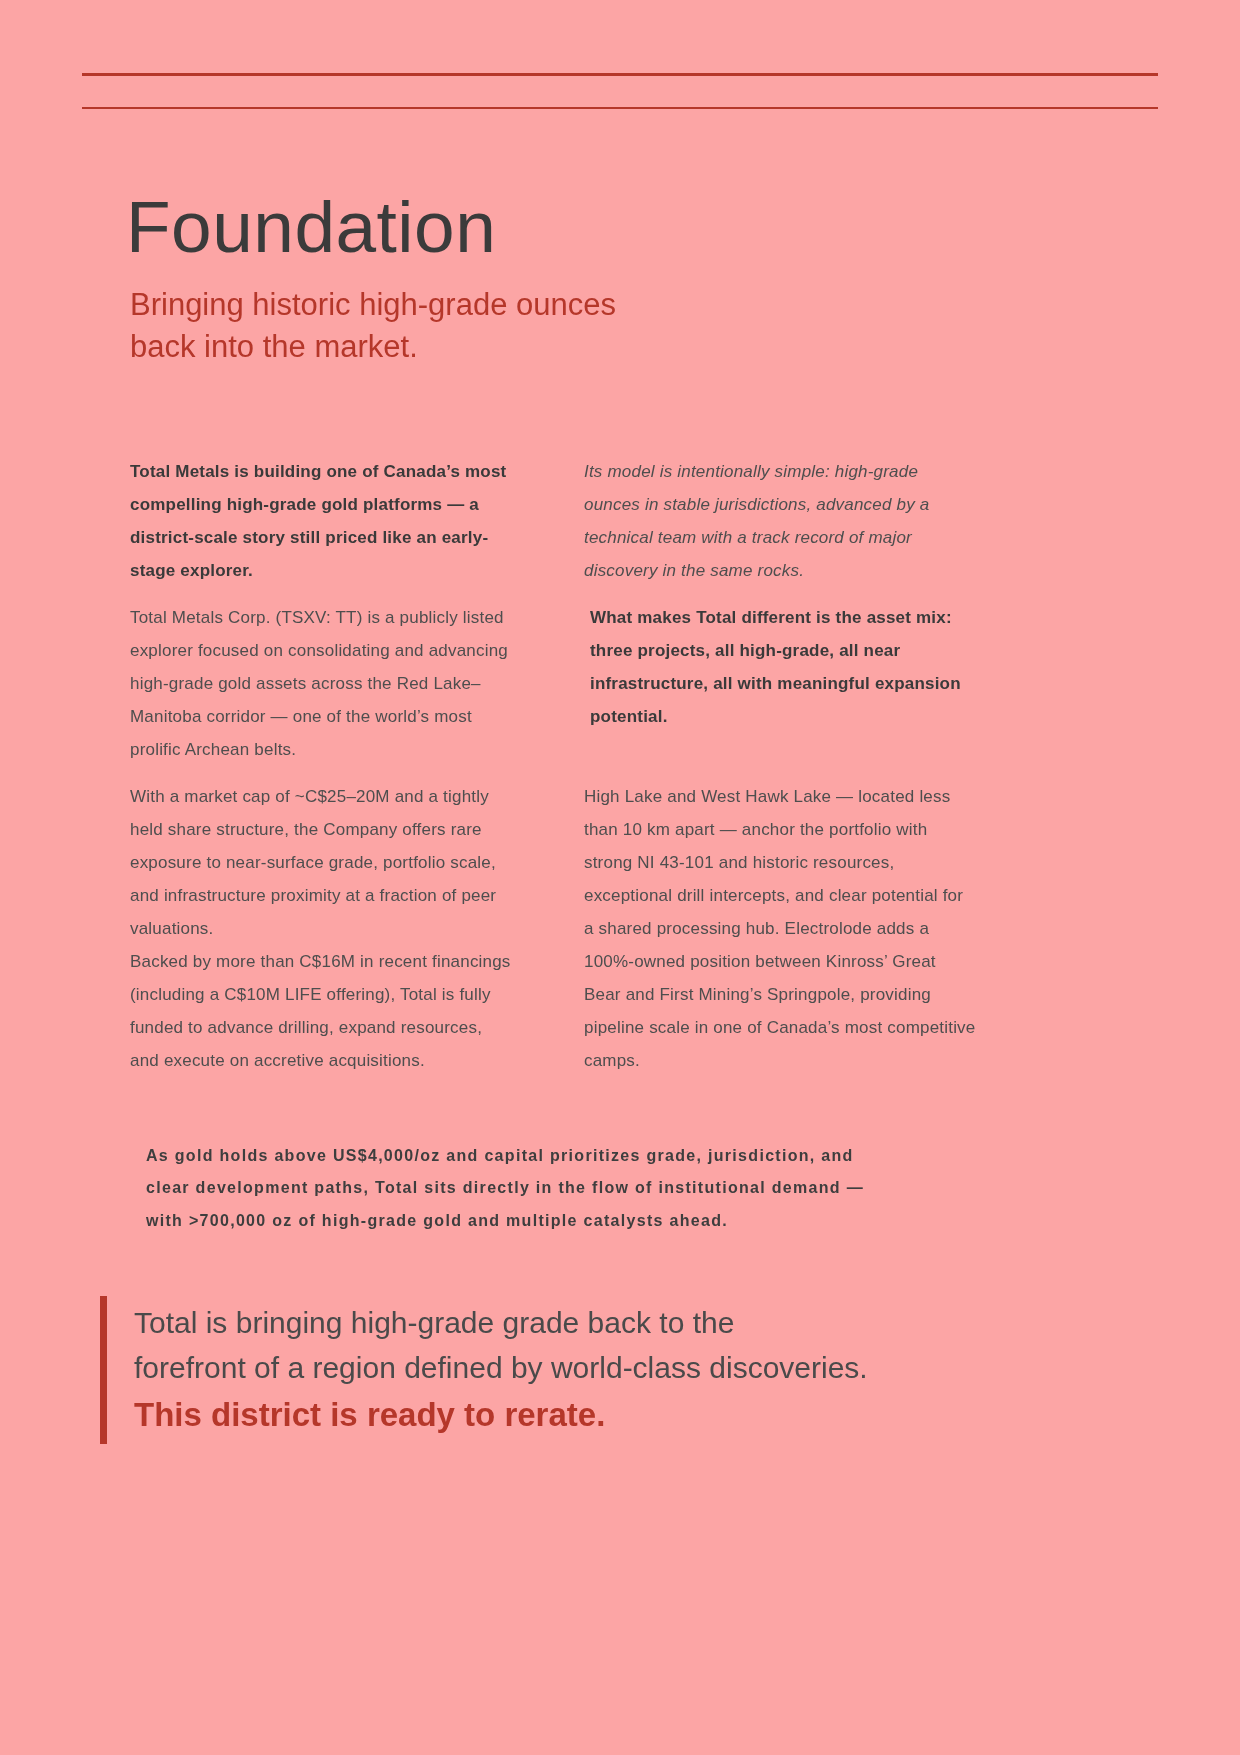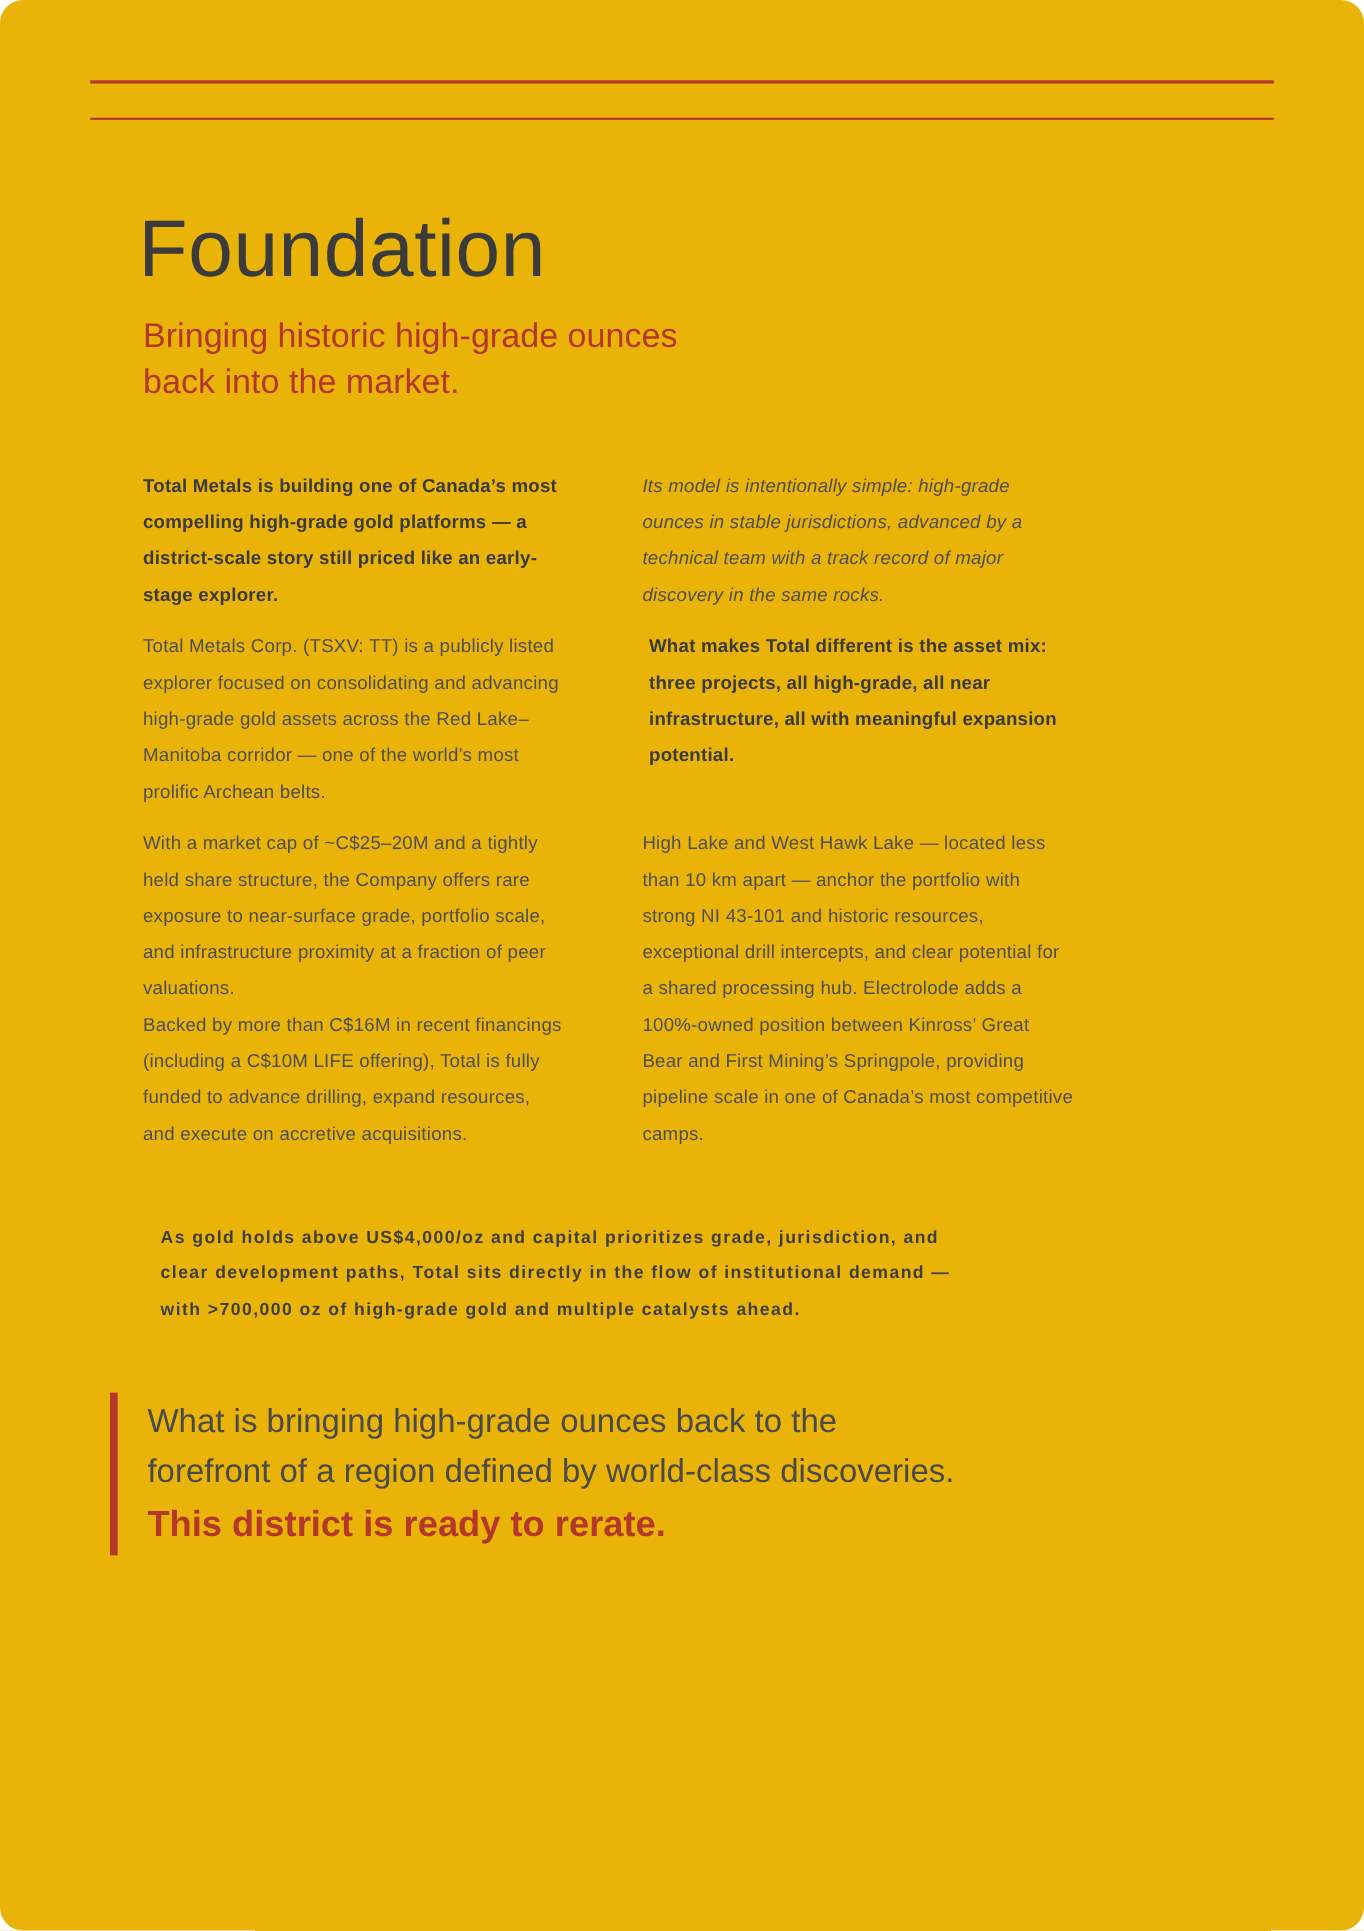--- a/index.html
+++ b/index.html
@@ -5,23 +5,22 @@
   :root { --accent: #b5372a; }
   * { box-sizing: border-box; }
   html, body { margin: 0; padding: 0; background: #ffffff; }
   body { font-family: "Liberation Sans", "DejaVu Sans", sans-serif; }
 
   .page {
     position: relative;
     width: 1240px;
     height: 1755px;
     margin: 0 auto;
-    background: #eab308;
+    background: #fca5a5;
     overflow: hidden;
-    border-radius: 21px;
   }
 
   .rules { margin: 73px 82px 0 82px; }
   .rule-1 { height: 3px; background: var(--accent); }
   .rule-2 { height: 2px; background: var(--accent); margin-top: 31px; }
 
   .content { margin: 0 130px; }
 
   .title {
     font-size: 73px;
@@ -39,21 +38,21 @@
     line-height: 1.38;
     margin: 0;
   }
   .subtitle .line { display: block; }
 
   .body-grid {
     display: grid;
     grid-template-columns: 382px 392px;
     column-gap: 72px;
     row-gap: 14px;
-    margin-top: 57px;
+    margin-top: 87px;
   }
   .para {
     font-size: 17px;
     line-height: 1.94;
     letter-spacing: 0.2px;
     color: #4e4e4e;
     margin: 0;
   }
   .para.bold { font-weight: 700; color: #3a3a3a; }
   .l1 { grid-column: 1; grid-row: 1; }
@@ -129,20 +128,20 @@
     </div>
 
     <p class="highlight">
       <span class="line">As gold holds above US$4,000/oz and capital prioritizes grade, jurisdiction, and</span>
       <span class="line">clear development paths, Total sits directly in the flow of institutional demand —</span>
       <span class="line">with &gt;700,000 oz of high-grade gold and multiple catalysts ahead.</span>
     </p>
 
     <blockquote class="quote">
       <p class="quote-main">
-        <span class="line">What is bringing high-grade ounces back to the</span>
+        <span class="line">Total is bringing high-grade grade back to the</span>
         <span class="line">forefront of a region defined by world-class discoveries.</span>
       </p>
       <p class="quote-accent">This district is ready to rerate.</p>
     </blockquote>
 
   </div>
 </div>
 
 </body></html>

